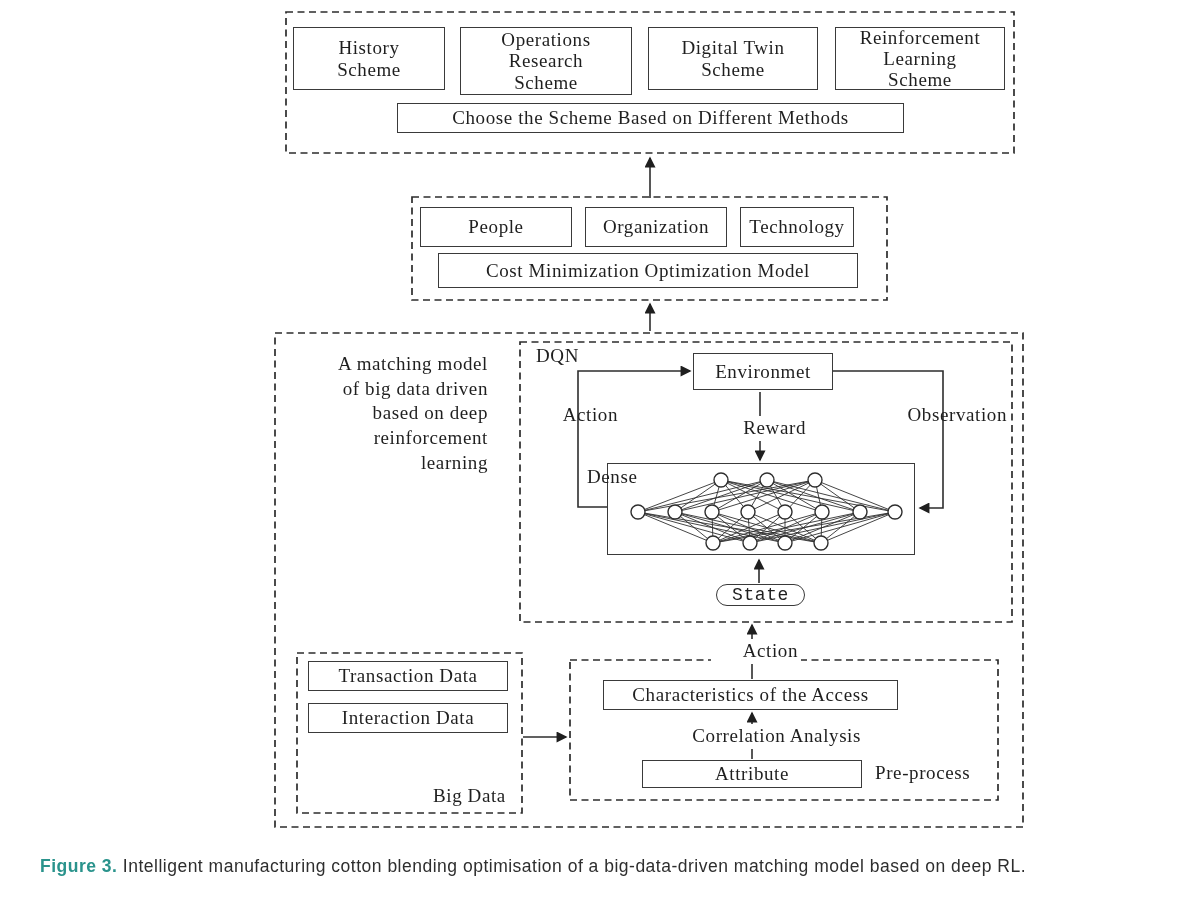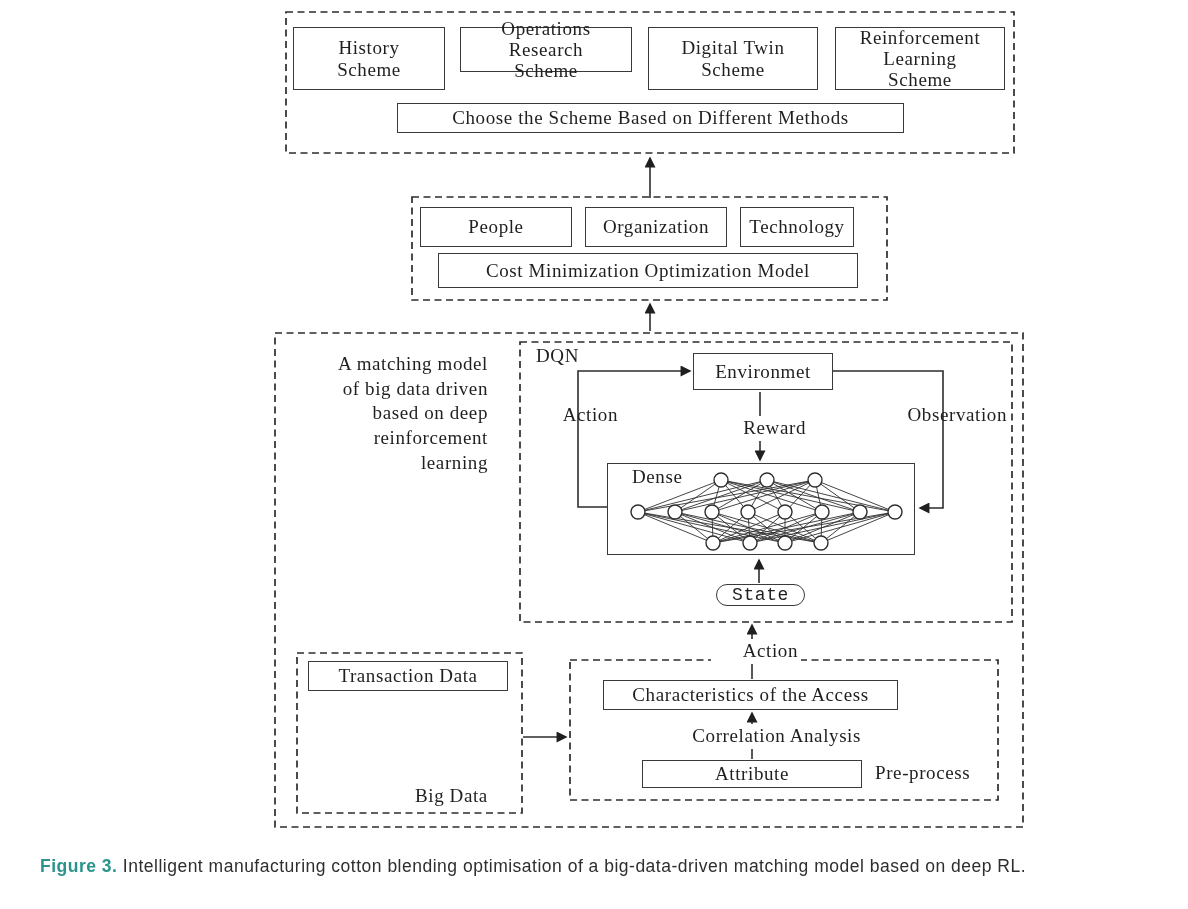--- a/index.html
+++ b/index.html
@@ -122,21 +122,21 @@
         <circle cx="895" cy="512" r="7"></circle>
         <circle cx="713" cy="543" r="7"></circle>
         <circle cx="750" cy="543" r="7"></circle>
         <circle cx="785" cy="543" r="7"></circle>
         <circle cx="821" cy="543" r="7"></circle>
       </g>
   </svg>
 
   <div class="box" style="left:293px;top:27px;width:152px;height:63px">History
 Scheme</div>
-  <div class="box" style="left:460px;top:27px;width:172px;height:45px">Operations
+  <div class="box" style="left:460px;top:27px;width:172px;height:68px">Operations
 Research
 Scheme</div>
   <div class="box" style="left:648px;top:27px;width:170px;height:63px">Digital Twin
 Scheme</div>
   <div class="box" style="left:835px;top:27px;width:170px;height:63px">Reinforcement
 Learning
 Scheme</div>
   <div class="box" style="left:397px;top:103px;width:507px;height:30px">Choose the Scheme Based on Different Methods</div>
 
   <div class="box" style="left:420px;top:207px;width:152px;height:40px">People</div>
@@ -149,25 +149,26 @@
 based on deep
 reinforcement
 learning</div>
 
   <div class="lbl" style="left:536px;top:344px">DQN</div>
   <div class="box" style="left:693px;top:353px;width:140px;height:37px">Environmet</div>
   <div class="lbl center" style="left:540px;top:403px;width:78px">Action</div>
   <div class="lbl center bg" style="left:721px;top:416px;width:82px">Reward</div>
   <div class="lbl center" style="left:879px;top:403px;width:128px">Observation</div>
   <div class="box" style="left:607px;top:463px;width:308px;height:92px;border-width:1.7px;background:transparent"></div>
-  <div class="lbl" style="left:632px;top:465px">Dense</div>
+  <div class="lbl" style="left:587px;top:465px">Dense</div>
   <div class="box pill" style="left:716px;top:584px;width:89px;height:22px;font-size:18px">State</div>
 
   <div class="box" style="left:308px;top:661px;width:200px;height:30px">Transaction Data</div>
-  <div class="lbl" style="left:415px;top:784px">Big Data</div>
+  <div class="box" style="left:308px;top:703px;width:200px;height:30px">Interaction Data</div>
+  <div class="lbl" style="left:433px;top:784px">Big Data</div>
 
   <div class="lbl center bg" style="left:711px;top:639px;width:84px">Action</div>
   <div class="box" style="left:603px;top:680px;width:295px;height:30px">Characteristics of the Access</div>
   <div class="lbl center bg" style="left:648px;top:724px;width:210px">Correlation Analysis</div>
   <div class="box" style="left:642px;top:760px;width:220px;height:28px">Attribute</div>
   <div class="lbl" style="left:875px;top:761px">Pre-process</div>
 
   <div class="caption">
     <span class="figlabel">Figure 3.</span>
     <span>Intelligent manufacturing cotton blending optimisation of a big-data-driven matching model based on deep RL.</span>

